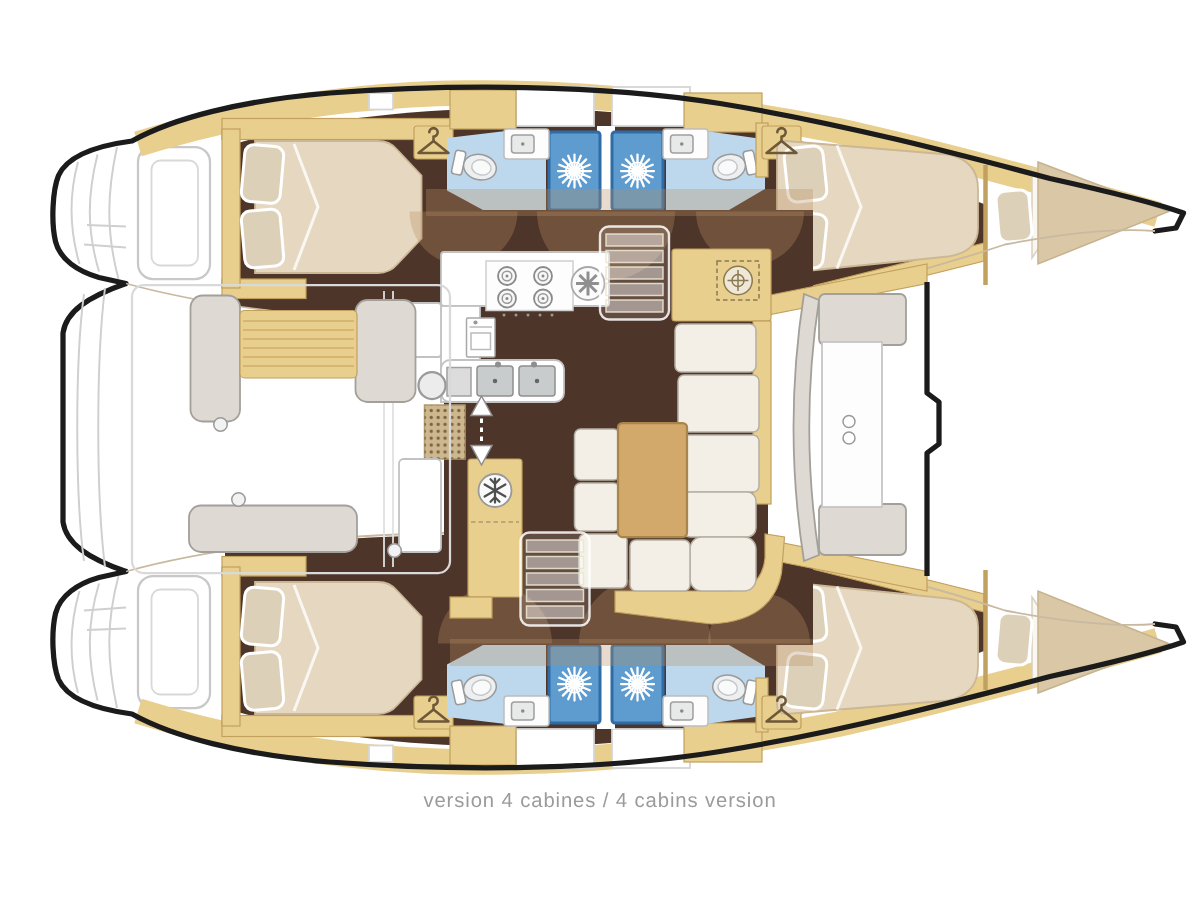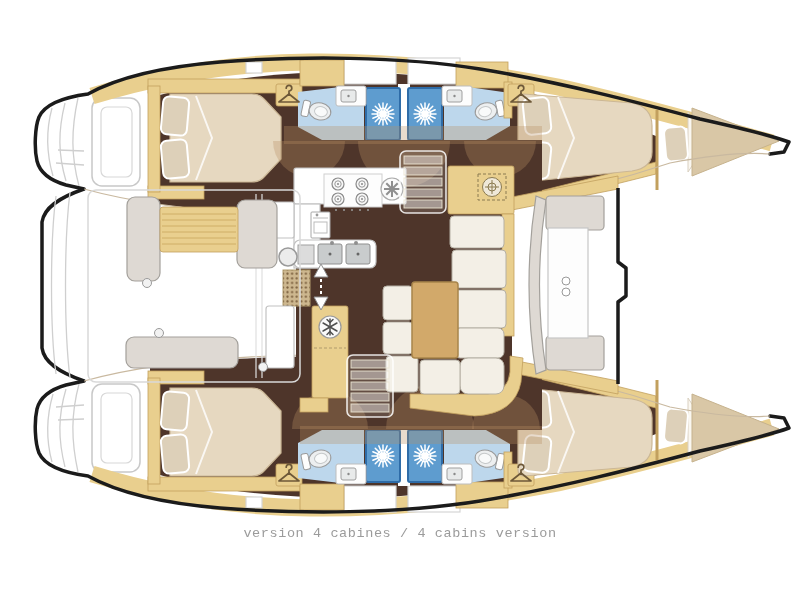--- a/index.html
+++ b/index.html
@@ -1,17 +1,17 @@
 <!DOCTYPE html>
 <html style="--outline: #1b1b1b; --deck-line: #cfcfcf; --wood: #e9cf8e; --wood-dark: #c2a05e; --floor-brown: #4e352a; --arc-tan: #b98f63; --mattress: #e6d8c0; --mattress-edge: #cbb796; --pillow: #ddd0b9; --bath-blue: #bdd7ec; --shower-blue: #5e9ccf; --shower-border: #2e6ca8; --counter-stroke: #c2c2c2; --cushion: #f3efe6; --cushion-stroke: #b5b0a4; --gray-seat: #ded9d3; --gray-seat-stroke: #a3a09b; --table-wood: #d2a96a; --beige-deck: #d9c7a6; --caption-gray: #9b9b9b;"><head>
 <meta charset="utf-8">
 <style>
   html,body{margin:0;padding:0;background:#ffffff;}
   #canvas{position:relative;width:800px;height:600px;background:#ffffff;overflow:hidden;
-          font-family:Liberation Mono, monospace;}
+          font-family:Liberation Sans, sans-serif;}
   svg{position:absolute;left:0;top:0;}
   #caption{position:absolute;left:0;top:526px;width:100%;text-align:center;
            font-size:13.5px;letter-spacing:.6px;color:var(--caption-gray,#9b9b9b);}
   .hull-fill{fill:#ffffff;}
   .hull-stroke{fill:none;stroke:var(--outline,#1b1b1b);stroke-width:3.5;stroke-linejoin:round;stroke-linecap:round;}
   .inner-edge{fill:none;stroke:#c9b9a0;stroke-width:1.2;}
   .band{fill:none;stroke:var(--wood,#e9cf8e);stroke-width:17;}
   .f-wood{fill:var(--wood,#e9cf8e);stroke:var(--wood-dark,#c2a05e);stroke-width:.8;}
   .f-brown{fill:var(--floor-brown,#4e352a);}
   .f-blue{fill:var(--bath-blue,#bdd7ec);}

